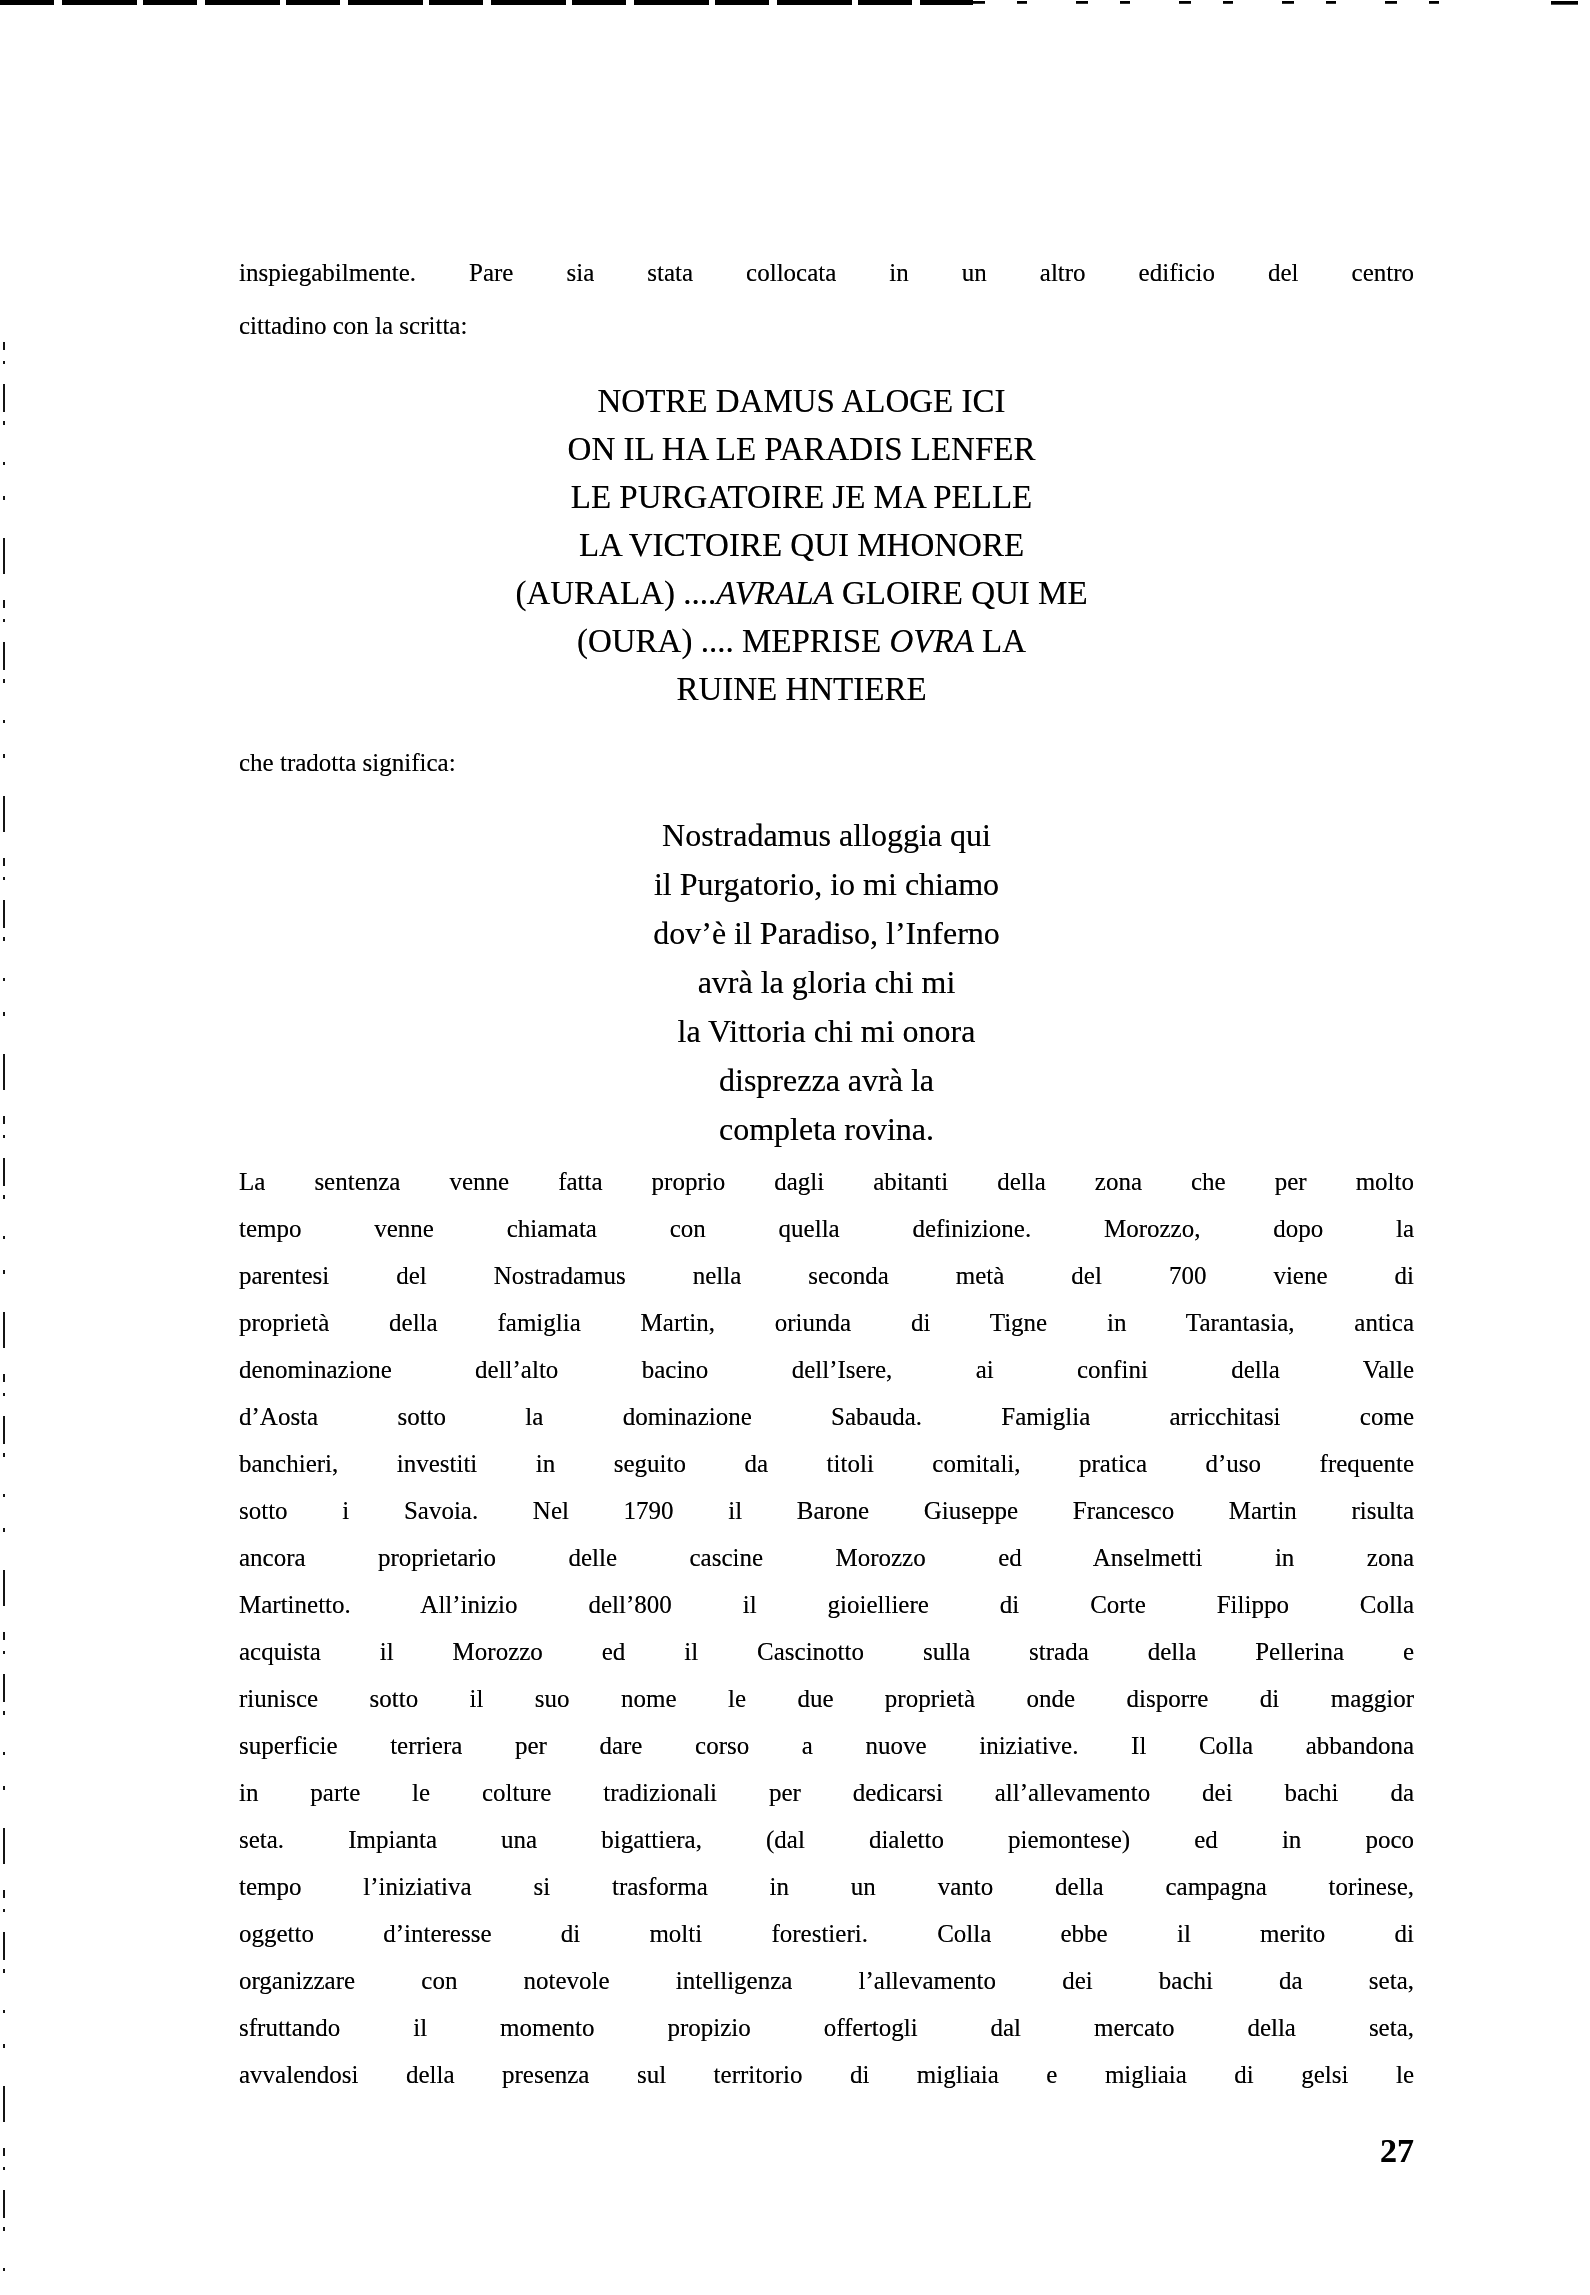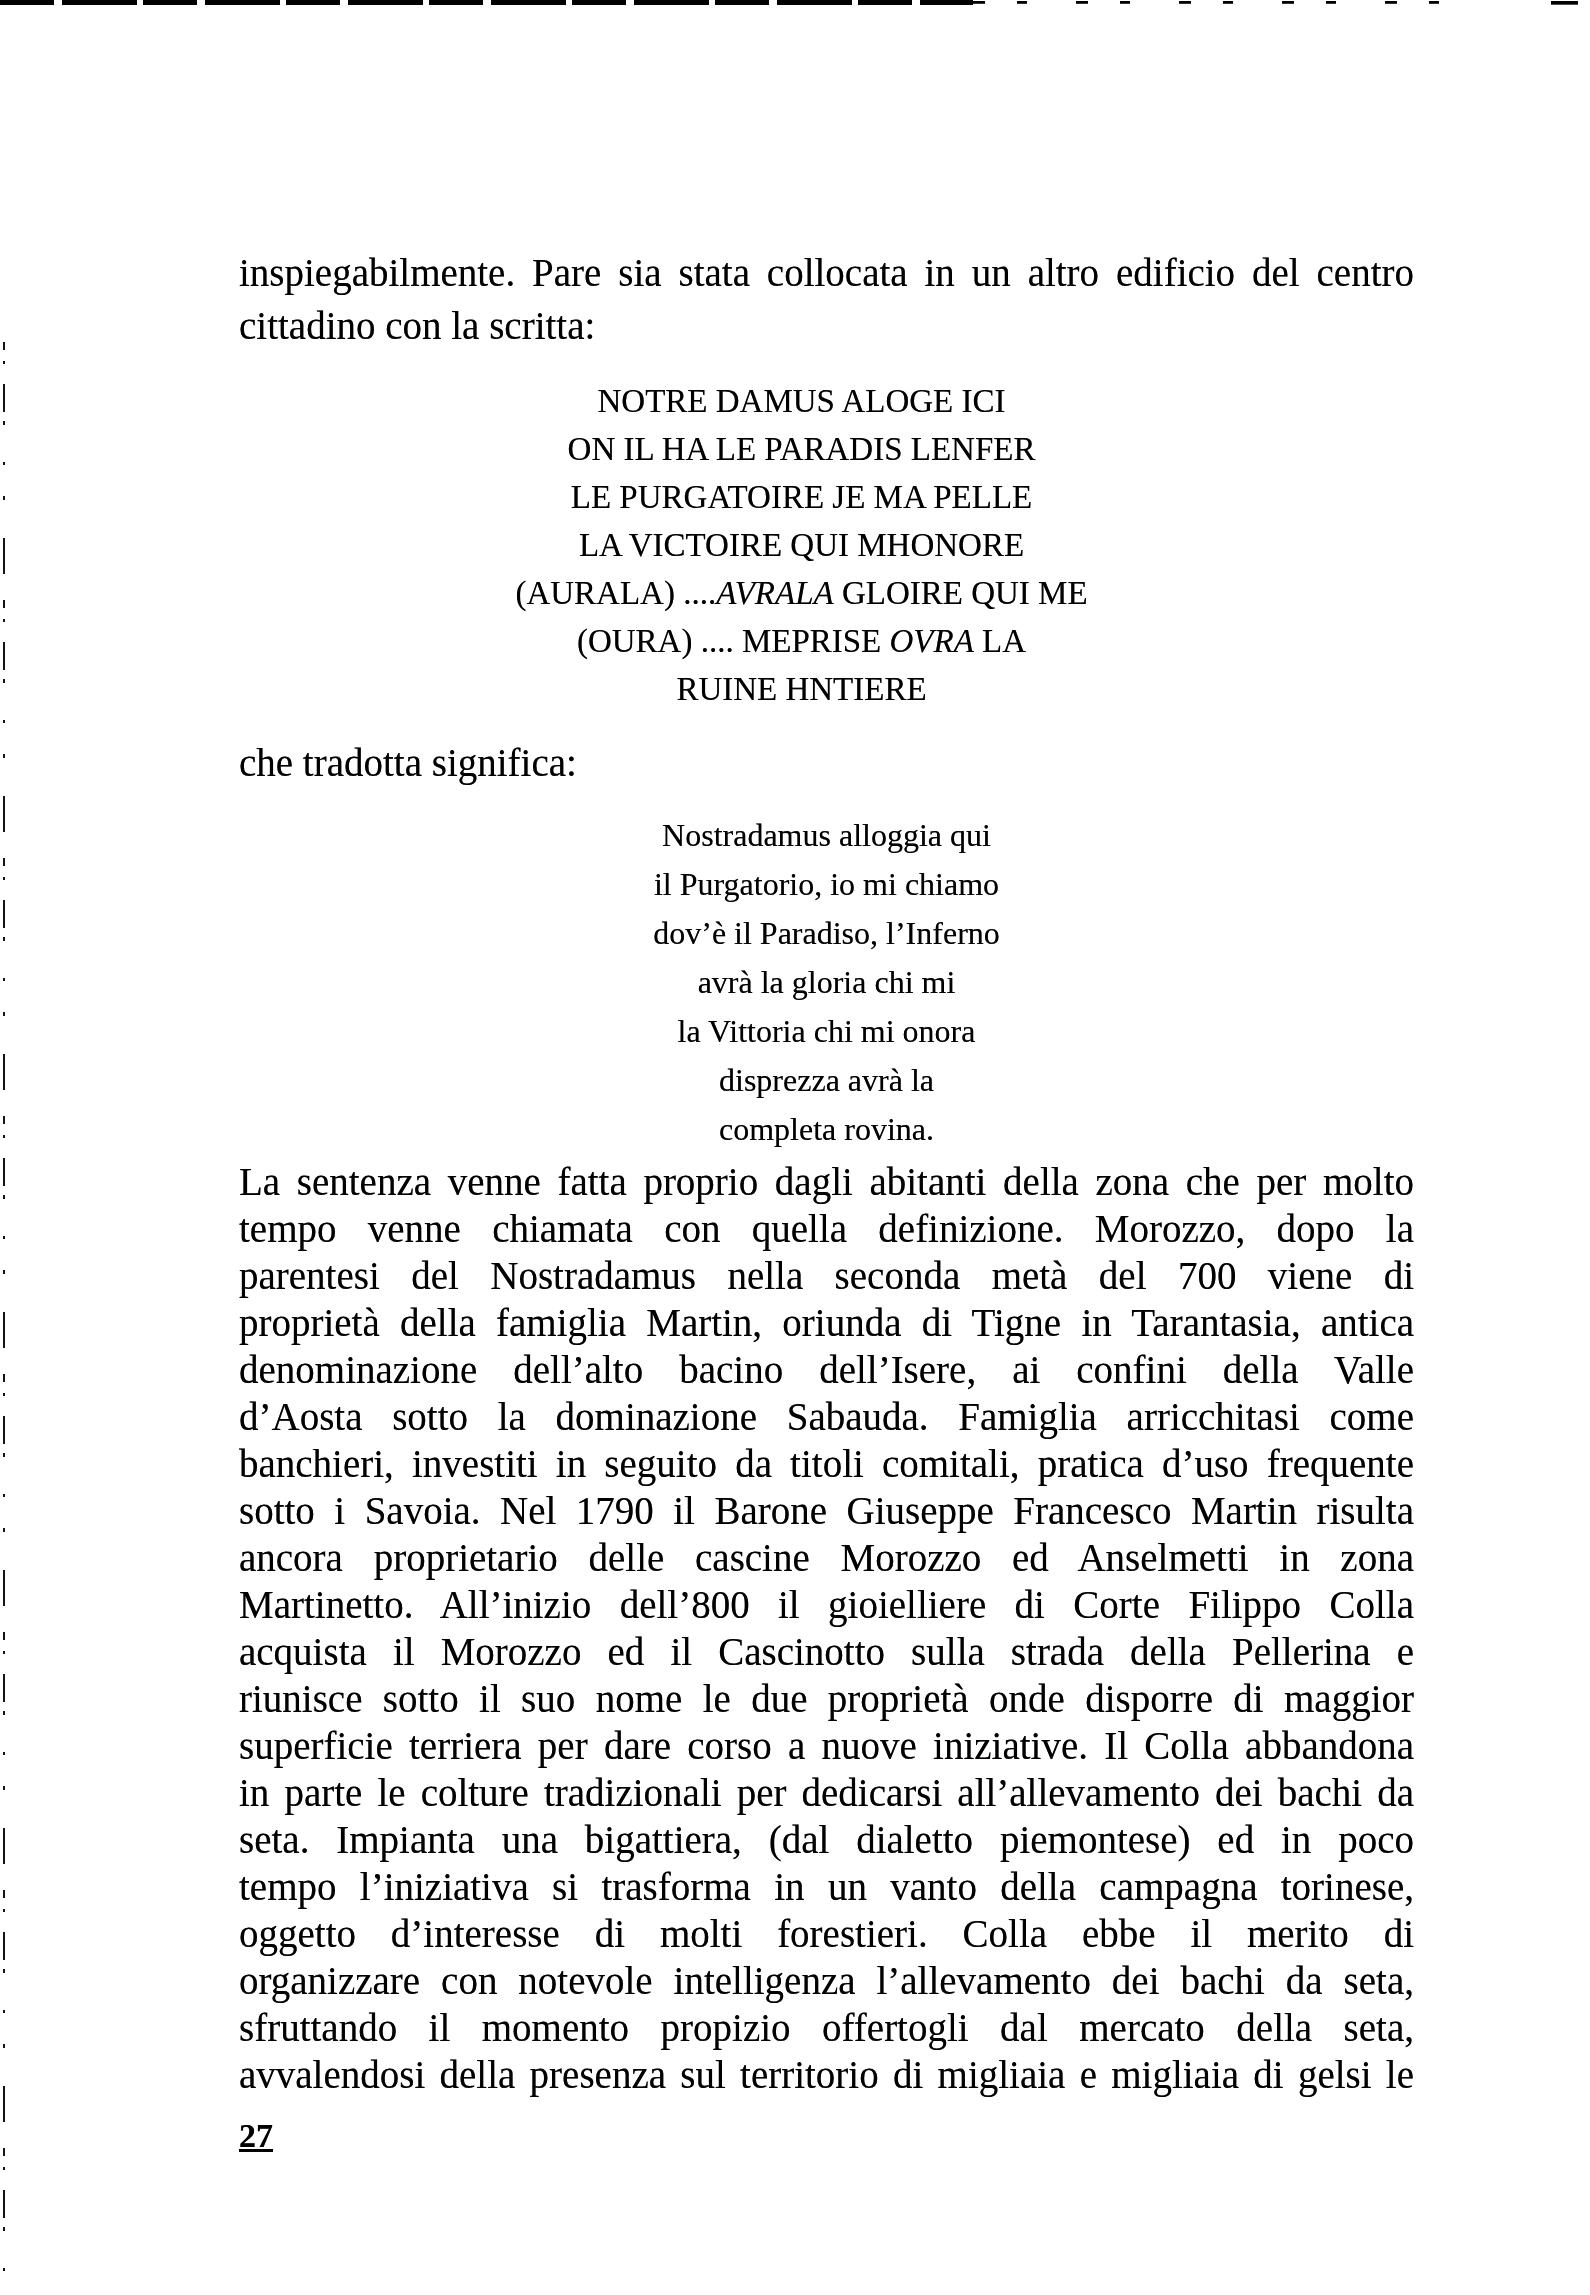--- a/index.html
+++ b/index.html
@@ -42,21 +42,21 @@
   }
   
   .content {
     position: absolute;
     left: 239px;
     top: 246px;
     width: 1175px;
   }
   .body-line {
     margin: 0;
-    font-size: 39px;
+    font-size: 25px;
     line-height: 53px;
     text-shadow: 0 0 0.5px rgba(0,0,0,.55);
   }
   .force-justify {
     text-align: justify;
     text-justify: inter-word;
     text-align-last: justify;
     white-space: nowrap;
   }
   .inscription-block {
@@ -72,27 +72,26 @@
   .translation-block {
     margin-top: 22px;
     font-size: 32px;
     line-height: 49px;
     text-align: center;
     text-shadow: 0 0 0.5px rgba(0,0,0,.55);
   }
   .main-paragraph { margin-top: 3.7px; }
   .main-paragraph .body-line { line-height: 47px; }
   .page-number {
-    margin-top: 19px;
+    margin-top: 34px;
     font-size: 34px;
     line-height: 38px;
     font-weight: bold;
-    text-align: left;
+    text-align: right;
     text-shadow: 0 0 0.5px rgba(0,0,0,.55);
-    text-decoration: underline;
   }
 </style>
 </head>
 <body>
 
 <div class="page">
 
   <div class="top-edge-artifact"></div>
   <div class="left-edge-artifact"></div>
 

